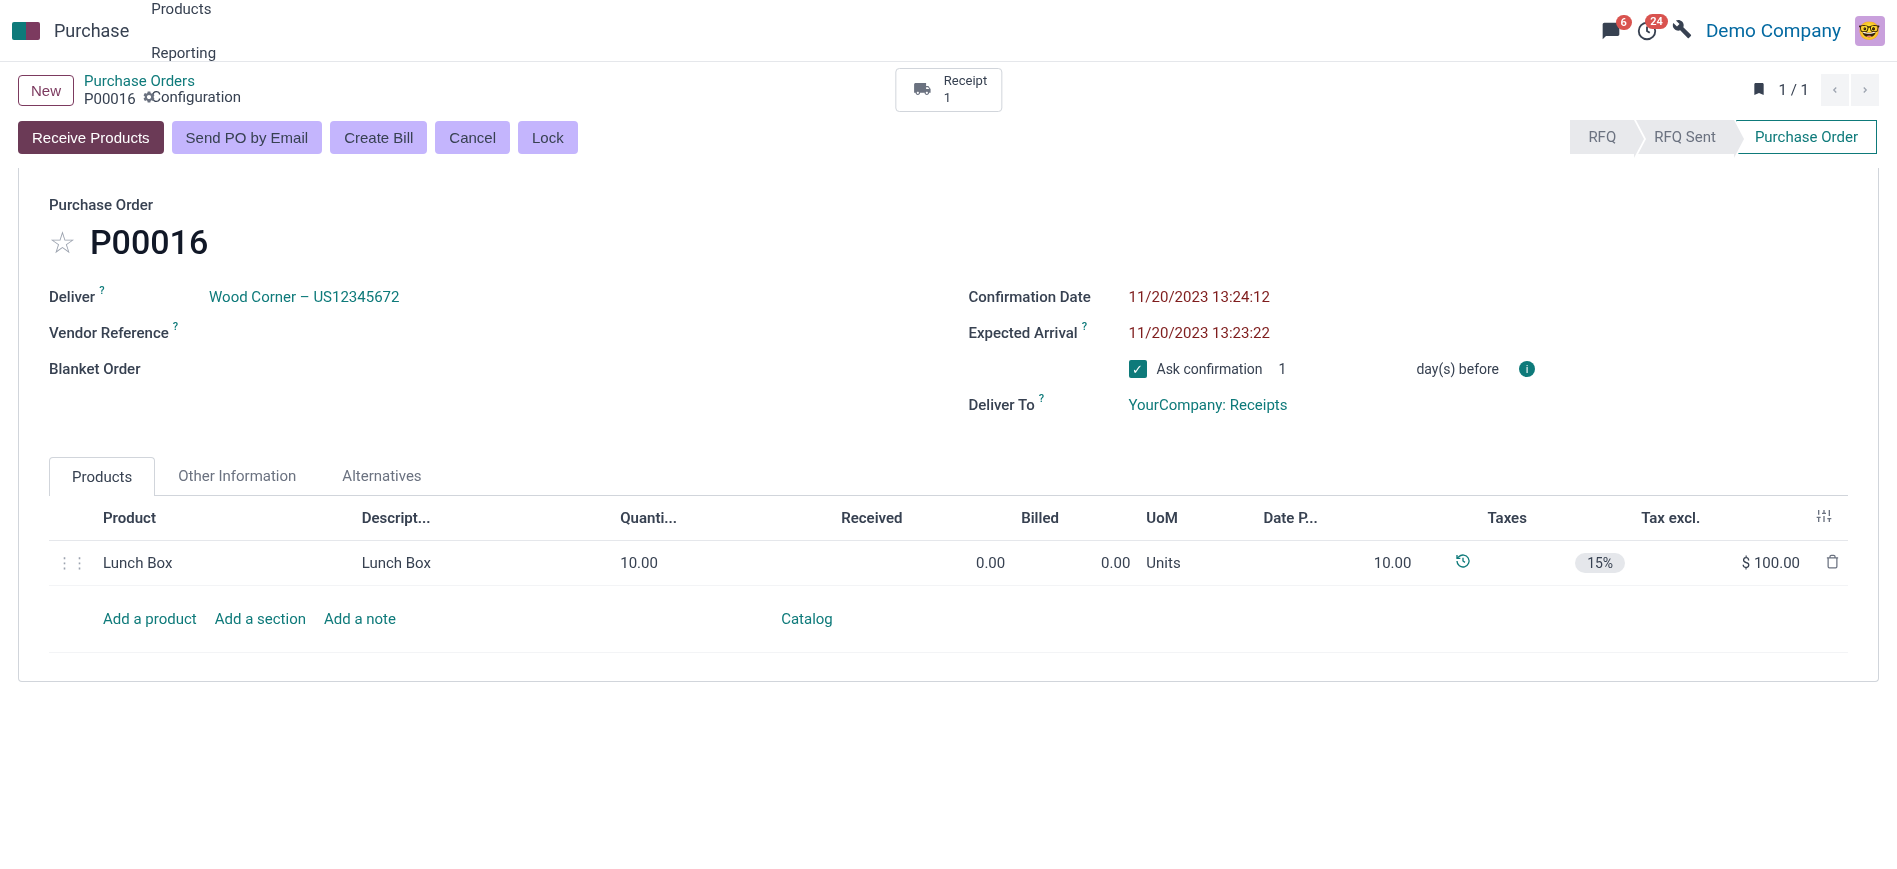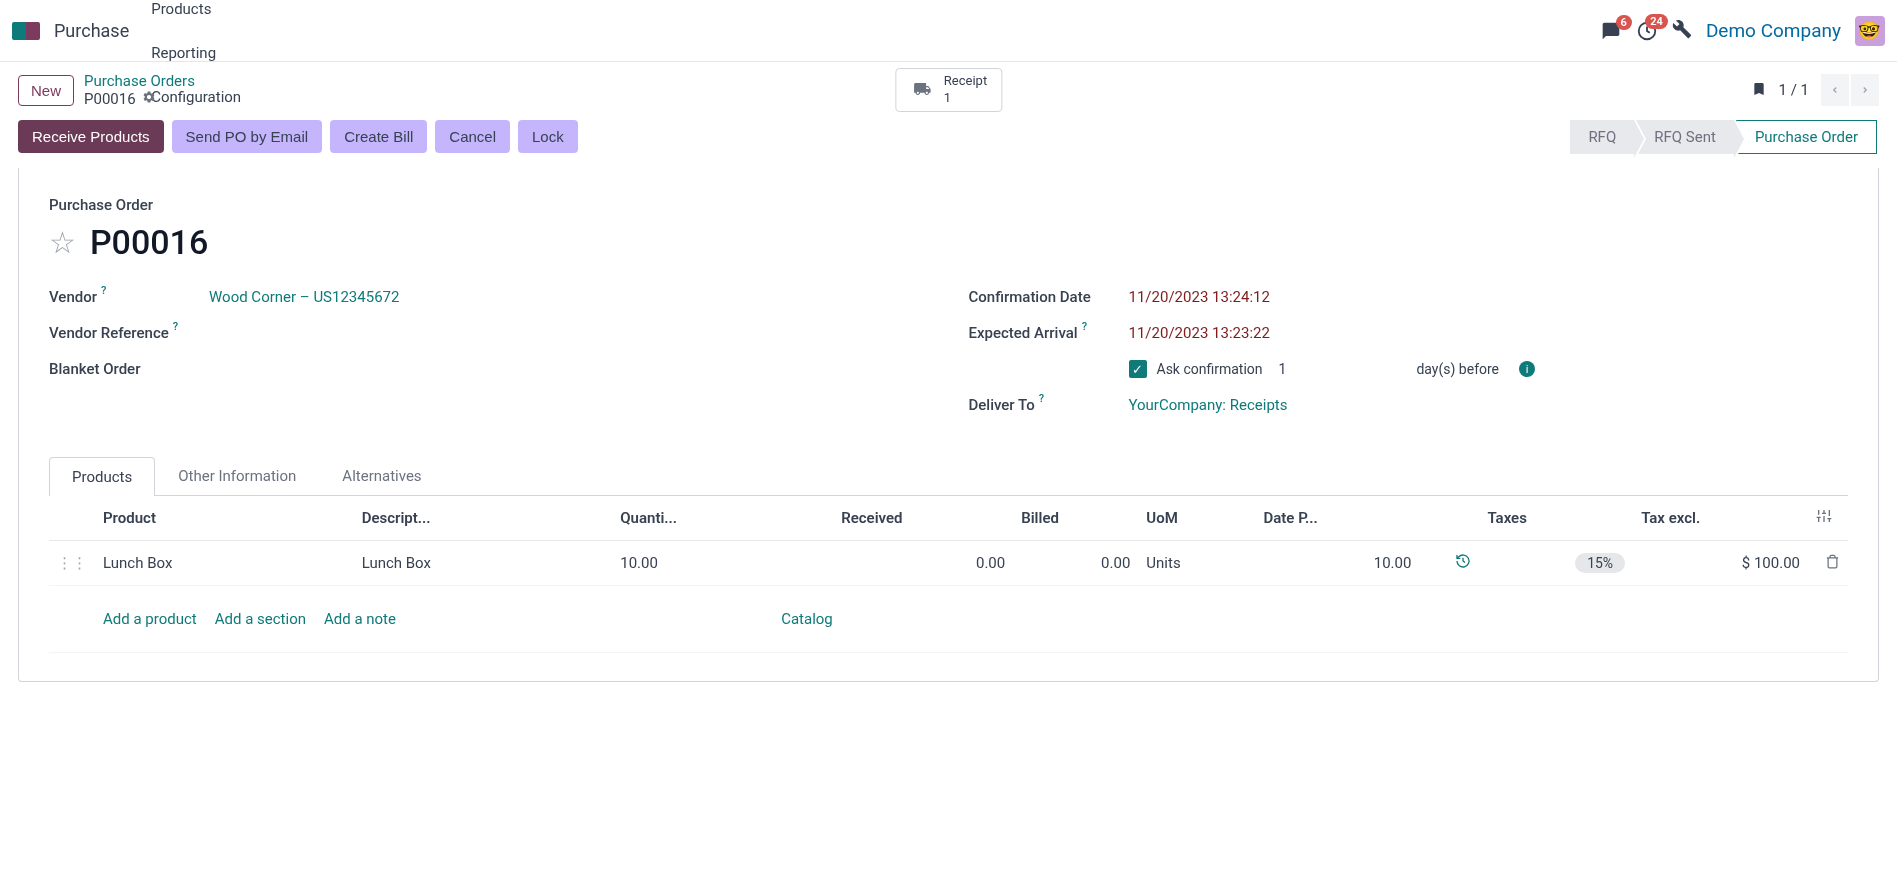--- a/index.html
+++ b/index.html
@@ -24,21 +24,21 @@
 .crumb-link { color: #0e7a7a; font-size: 15px; cursor: pointer; }
 .crumb-id { font-size: 15px; color: #374151; display: flex; align-items: center; gap: 6px; }
 .receipt-box { position: absolute; left: 50%; transform: translateX(-50%); border: 1px solid #d1d5db; border-radius: 4px; padding: 4px 14px; display: flex; align-items: center; gap: 10px; cursor: pointer; }
 .receipt-text { display: flex; flex-direction: column; font-size: 13px; line-height: 1.3; }
 .pager { margin-left: auto; display: flex; align-items: center; gap: 12px; }
 .pager-text { font-size: 15px; color: #374151; }
 .pager-btns { display: flex; gap: 2px; }
 .pager-btn { width: 28px; height: 32px; background: #f3f4f6; display: flex; align-items: center; justify-content: center; cursor: pointer; color: #9ca3af; }
 
 
-.actionbar { display: flex; align-items: flex-start; padding: 0 18px 14px; gap: 8px; }
+.actionbar { display: flex; align-items: center; padding: 0 18px 14px; gap: 8px; }
 .btn { padding: 8px 14px; border-radius: 4px; font-size: 15px; cursor: pointer; border: none; }
 .btn-primary { background: #6b3a56; color: #fff; }
 .btn-secondary { background: #c4b5fd; color: #374151; }
 .status-arrows { margin-left: auto; display: flex; }
 .status-step { background: #e8e9ec; color: #6b7280; padding: 8px 18px; font-size: 15px; position: relative; margin-right: 2px; }
 .status-step::after { content: ""; position: absolute; right: -10px; top: 0; width: 0; height: 0; border-top: 19px solid transparent; border-bottom: 19px solid transparent; border-left: 10px solid #e8e9ec; z-index: 2; }
 .status-step::before { content: ""; position: absolute; right: -12px; top: 0; width: 0; height: 0; border-top: 19px solid transparent; border-bottom: 19px solid transparent; border-left: 10px solid #fff; z-index: 1; }
 .status-step.active { background: #fff; color: #0e7a7a; border: 1px solid #0e7a7a; padding: 7px 18px; }
 .status-step.active::after { border-left-color: #fff; }
 .status-step.active::before { border-left-color: #0e7a7a; right: -11px; }
@@ -181,21 +181,21 @@
   <div class="label-small">Purchase Order</div>
   <div class="title-row">
     <span class="star">☆</span>
     <span class="big-title">P00016</span>
   </div>
 
   <div class="fields">
     <div class="fields-col">
       <div class="field-row">
         <div class="field-label">
-            <span>Vendor</span>
+            <span>Deliver</span>
             <span class="help-q">?</span>
           </div>
         <div class="field-value link">Wood Corner – US12345672</div>
       </div>
       <div class="field-row">
         <div class="field-label">
             <span>Vendor Reference</span>
             <span class="help-q">?</span>
           </div>
         <div class="field-value"></div>

